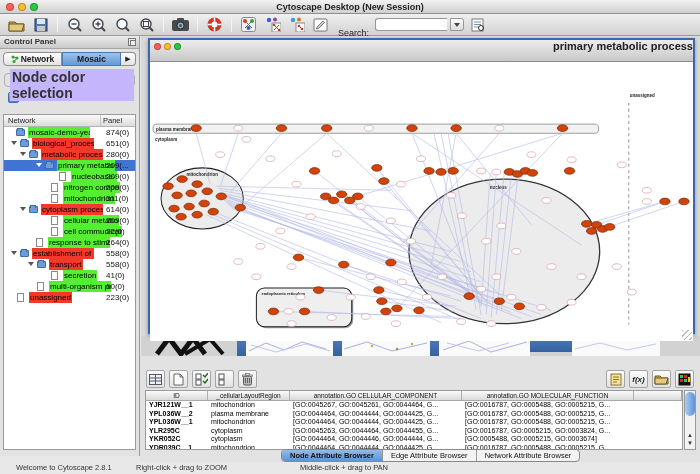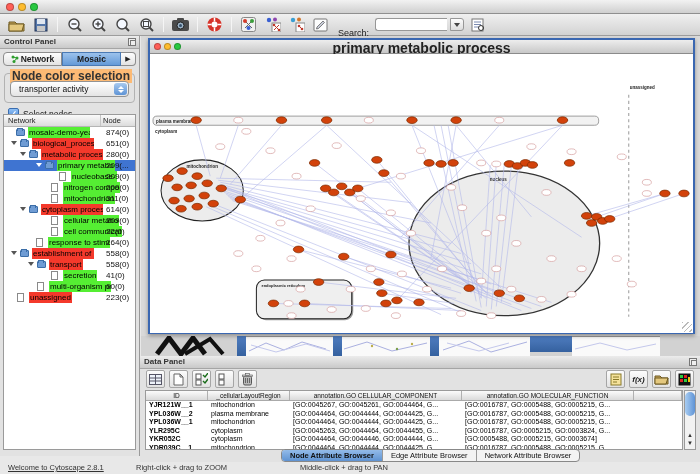--- a/index.html
+++ b/index.html
@@ -40,22 +40,22 @@
   .cp-tabs{display:flex;align-items:center;padding:3px 3px 2px 3px;}
   .cp-tab{flex:1;height:14px;border:1px solid #8d8d8d;font-size:8.5px;font-weight:bold;color:#1a1a1a;
     display:flex;align-items:center;justify-content:center;gap:2px;background:linear-gradient(#fdfdfd,#e3e3e3);}
   .cp-tab.first{border-radius:4px 0 0 4px;}
   .cp-tab.active{background:linear-gradient(#9cc2ec,#649ad8);border-color:#4a7ab5;}
   .cp-tab-more{width:15px;height:14px;border:1px solid #8d8d8d;border-left:none;border-radius:0 4px 4px 0;
     background:linear-gradient(#fdfdfd,#e3e3e3);display:flex;align-items:center;justify-content:center;font-size:7px;color:#222;}
   .net-glyph{width:8px;height:8px;display:inline-block;}
   .cp-group{margin:5px 4px 0 4px;border:1px solid #b2b2b2;border-radius:4px;position:relative;
     padding:7px 5px 5px 5px;}
-  .cp-group-legend{position:absolute;top:-5px;left:5px;background:#fdba74;padding:0 2px;
-    font-size:12px;font-weight:bold;color:#333;}
+  .cp-group-legend{position:absolute;top:-5px;left:5px;background:#c4b5fd;padding:0 2px;
+    font-size:14px;font-weight:bold;color:#333;}
   .dropdown{height:16px;border:1px solid #939393;border-radius:4px;background:linear-gradient(#ffffff,#e4e4e4);
     display:flex;align-items:center;position:relative;padding-left:8px;font-size:8.5px;color:#111;}
   .dd-btn{position:absolute;right:1px;top:1px;bottom:1px;width:13px;border-radius:3px;
     background:linear-gradient(#a8c9ef,#5e93d5);display:flex;flex-direction:column;align-items:center;justify-content:center;gap:1px;}
   .dd-btn i{display:block;width:0;height:0;border-left:3px solid transparent;border-right:3px solid transparent;}
   .dd-up{border-bottom:3px solid #fff}.dd-down{border-top:3px solid #fff}
   .check-row{display:flex;align-items:center;gap:4px;margin:5px 0 0 8px;font-size:8.5px;color:#111;}
   .checkbox{width:11px;height:11px;border:1px solid #3a6db0;border-radius:2px;
     background:linear-gradient(#8fc0f5,#4a86d8);color:#fff;font-size:9px;line-height:10px;text-align:center;font-weight:bold;}
   .tree-wrap{position:absolute;left:3px;right:3px;top:78px;bottom:6px;background:#fff;
@@ -74,22 +74,22 @@
   .ic-file{position:absolute;top:1px;width:7px;height:9px;background:#fff;border:1px solid #8a8a8a;}
   .tree-label{position:absolute;top:0;height:11px;line-height:11px;font-size:8px;color:#000;
     padding:0 1px;white-space:nowrap;overflow:hidden;max-width:62px;}
   .bg-green{background:#55ee33;}
   .bg-red{background:#f4392b;}
   .tree-count{position:absolute;left:102px;top:0;height:11px;line-height:11px;font-size:8px;color:#111;white-space:nowrap;}
   
   .desktop{position:absolute;left:141px;top:36px;width:559px;height:320px;background:#d9d9d9;}
   .net-window{position:absolute;left:7px;top:2px;width:547px;height:296px;
     border:2px solid #3a67b1;background:#fff;box-shadow:0 2px 4px rgba(0,0,0,.35);}
-  .nw-title{height:14px;background:linear-gradient(#ededed,#c8c8c8);border-bottom:1px solid #8b8b8b;
-    position:relative;text-align:center;font-size:14px;font-weight:bold;color:#222;}
+  .nw-title{height:22px;background:linear-gradient(#ededed,#c8c8c8);border-bottom:1px solid #8b8b8b;
+    position:relative;text-align:right;font-size:11px;font-weight:bold;color:#222;}
   .nw-lights{position:absolute;left:4px;top:3px;display:flex;gap:3px;}
   .nw-lights .light{width:7px;height:7px;}
   .nw-canvas{position:relative;width:100%;height:calc(100% - 13px);background:#fff;overflow:hidden;}
   .nw-canvas svg{position:absolute;left:0;top:0;}
   .grip{position:absolute;right:1px;bottom:1px;width:10px;height:10px;
     background:repeating-linear-gradient(135deg,#bbb 0 1px,transparent 1px 4px);}
   
   .bg-strip{position:absolute;left:0;top:300px;width:559px;height:20px;background:#d2d2d2;}
   .bg-scribble{position:absolute;left:14px;top:0;width:72px;height:20px;}
   .bg-bar{position:absolute;top:0;height:20px;background:linear-gradient(#4f7dc0,#35619f);width:9px;}
@@ -115,33 +115,34 @@
     background:linear-gradient(90deg,#a9cdf2,#5e93d5);}
   .dp-arrows{position:absolute;left:0;bottom:1px;width:10px;height:18px;display:flex;flex-direction:column;align-items:center;justify-content:center;gap:2px;font-size:6px;color:#333;}
   .dp-tabs{position:absolute;left:141px;top:93px;height:13px;display:flex;border:1px solid #888;
     border-radius:4px;overflow:hidden;background:#f3f3f3;}
   .dp-tab{padding:0 8px;font-size:7.5px;line-height:12px;color:#111;border-right:1px solid #999;white-space:nowrap;}
   .dp-tab:last-child{border-right:none;}
   .dp-tab.active{background:linear-gradient(#93bbe9,#5f93d2);font-weight:bold;}
   
   .status{position:absolute;left:0;top:462px;width:700px;height:12px;background:#e8e8e8;}
   .status span{position:absolute;top:1px;font-size:7.5px;color:#333;white-space:nowrap;}
-  .status span:nth-child(1){left:8px;text-decoration:underline;}
+  .status span:nth-child(1){left:16px;}
   .status span:nth-child(2){left:136px;}
   .status span:nth-child(3){left:300px;}
 </style>
 </head>
 <body>
 
 <div class="titlebar">
   <div class="lights">
     <span class="light l-red"></span>
     <span class="light l-yellow"></span>
     <span class="light l-green"></span>
   </div>
+  <div class="title">Cytoscape Desktop (New Session)</div>
 </div>
 
 <div class="toolbar">
   <span class="tbtn" title="open-session">
     <svg width="17" height="14">
         <path d="M1 4 h6 l2 2 h7 v7 h-15 z" fill="#c9a75a" stroke="#6e5a22"></path>
         <path d="M1 6 h15 l-2 7 h-13 z" fill="#e4c87e" stroke="#6e5a22"></path>
       </svg>
   </span>
   <span class="tbtn" title="save-session">
@@ -272,36 +273,29 @@
     </div>
     <div class="cp-tab active">
       <span>Mosaic</span>
     </div>
     <div class="cp-tab-more">
       <span>▶</span>
     </div>
   </div>
   <div class="cp-group">
     <span class="cp-group-legend">Node color selection</span>
-    <div class="dropdown">
-      <span>transporter activity</span>
-      <span class="dd-btn">
-          <i class="dd-up"></i>
-          <i class="dd-down"></i>
-        </span>
-    </div>
   </div>
   <div class="check-row">
     <span class="checkbox">✓</span>
     <span>Select nodes</span>
   </div>
   <div class="tree-wrap">
     <div class="tree-header">
       <div class="h1">Network</div>
-      <div class="h2">Node</div>
+      <div class="h2">Panel</div>
     </div>
     <div id="tree-body">
         <div class="tree-row">
           <span class="ic-folder" style="left: 12px;"></span>
           <span class="tree-label bg-green" style="left: 24px;">mosaic-demo-yeast</span>
           <span class="tree-count">874(0)</span>
         </div>
         <div class="tree-row">
           <span class="tri" style="left: 7px;"></span>
           <span class="ic-folder" style="left: 16px;"></span>
@@ -614,24 +608,20 @@
           <ellipse cx="235" cy="245" rx="5.2" ry="3.3" fill="#d2420b" stroke="#7a2a00" stroke-width="0.7"></ellipse>
           <ellipse cx="513" cy="137" rx="5.2" ry="3.3" fill="#d2420b" stroke="#7a2a00" stroke-width="0.7"></ellipse>
           <ellipse cx="532" cy="137" rx="5.2" ry="3.3" fill="#d2420b" stroke="#7a2a00" stroke-width="0.7"></ellipse>
         </svg>
       <div class="grip"></div>
     </div>
   </div>
 </div>
 
 <div class="data-panel">
-  <div class="panel-header">
-    <span>Data Panel</span>
-    <span class="float-icon"></span>
-  </div>
   <div class="dp-toolbar">
     <span class="dp-btn" title="attribute-panel">
       <svg width="13" height="11">
           <rect x="0.5" y="0.5" width="12" height="10" fill="#eef3fa" stroke="#556"></rect>
           <line x1="0.5" y1="4" x2="12.5" y2="4" stroke="#556"></line>
           <line x1="0.5" y1="7" x2="12.5" y2="7" stroke="#556"></line>
           <line x1="6.5" y1="0.5" x2="6.5" y2="10.5" stroke="#556"></line>
         </svg>
     </span>
     <span class="dp-btn" title="new-attribute">

